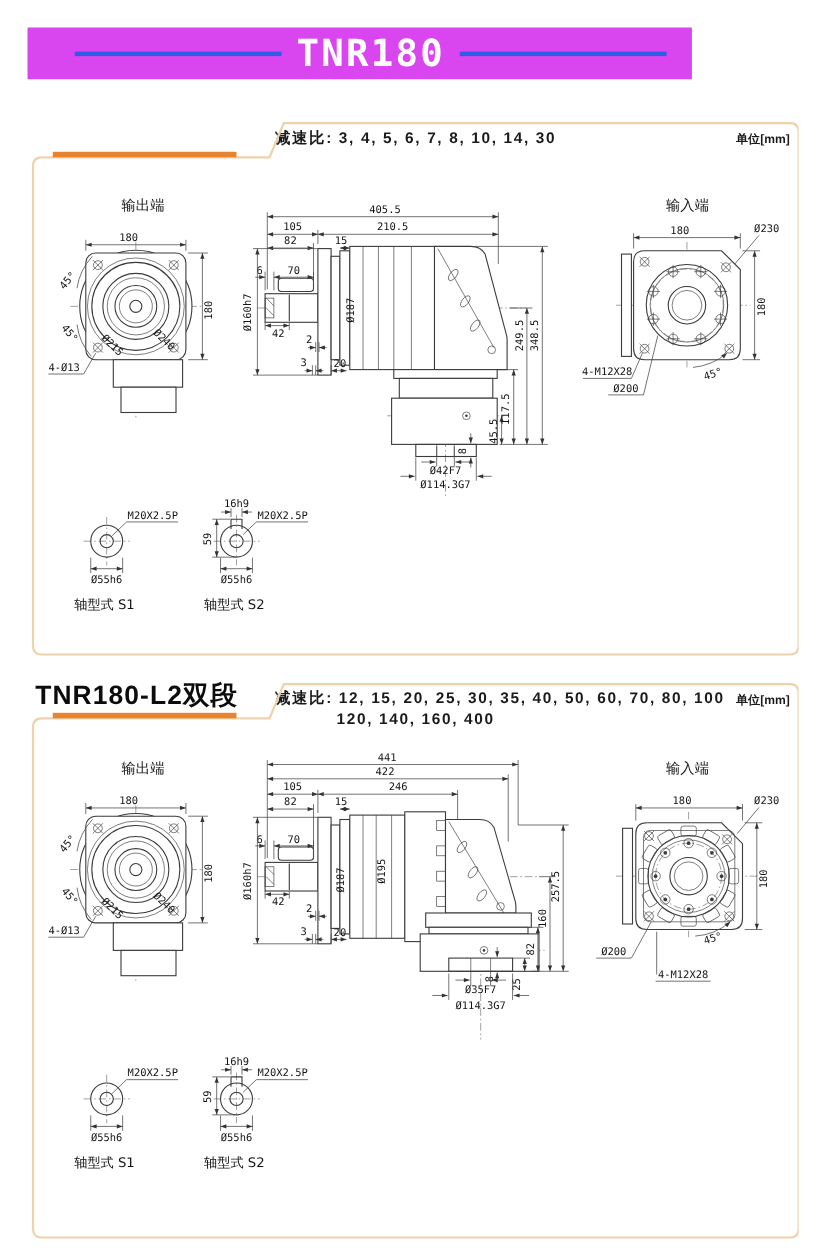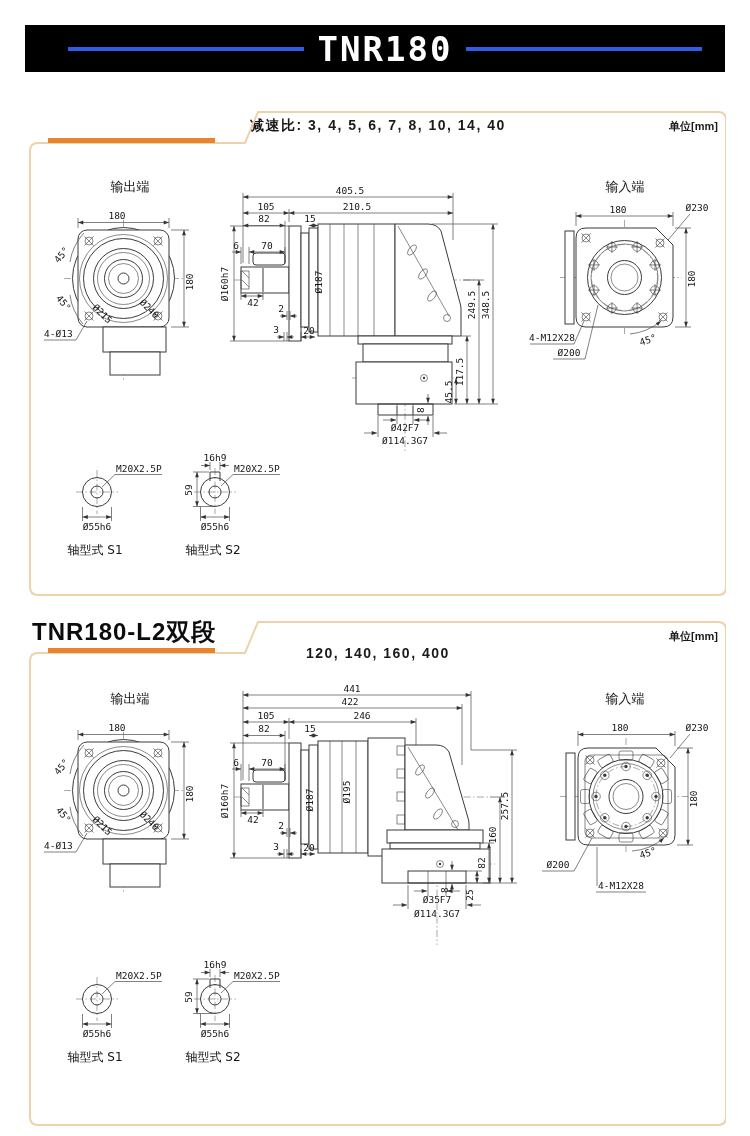--- a/index.html
+++ b/index.html
@@ -1,18 +1,18 @@
 <!DOCTYPE html>
 <html><head>
 <meta charset="utf-8">
 <style>
   body{margin:0;background:#fff}
   .page{position:relative;width:750px;height:1136px;background:#fff;overflow:hidden;
         font-family:"DejaVu Sans",sans-serif}
-  .banner{position:absolute;left:25px;top:25px;width:700px;height:47px;background:#000000;
+  .banner{position:absolute;left:25px;top:25px;width:604px;height:47px;background:#d946ef;
           display:flex;align-items:center}
   .banner .t{color:#ffffff;font:bold 34px "DejaVu Sans Mono",monospace;letter-spacing:2px;
              margin:0 14px;white-space:nowrap}
   .bl{height:4px;background:#2f5de5;flex:1}
   .bl.l{margin-left:43px}
   .bl.r{margin-right:23px}
   .sec-title{position:absolute;font:bold 24px "Liberation Sans","DejaVu Sans",sans-serif;
              color:#0c0c0c;letter-spacing:1px;white-space:nowrap}
   .ratio{position:absolute;font:600 14px "Liberation Sans","DejaVu Sans",sans-serif;
          color:#1a1a1a;letter-spacing:1.5px;white-space:nowrap}
@@ -34,25 +34,29 @@
 <div class="page">
 
   <div class="banner">
     <span class="bl l"></span>
     <span class="t">TNR180</span>
     <span class="bl r"></span>
   </div>
 
   <div class="ratio" style="left:250px;top:117px">
     <span>减速比:</span>
-    <span>3, 4, 5, 6, 7, 8, 10, 14, 40</span>
+    <span>3, 4, 5, 6, 7, 8, 10, 14, 30</span>
   </div>
   <div class="unit" style="right:32px;top:119px">单位[mm]</div>
 
   <div class="sec-title" style="left:32px;top:616px">TNR180-L2双段</div>
+  <div class="ratio" style="left:250px;top:626px">
+    <span>减速比:</span>
+    <span>12, 15, 20, 25, 30, 35, 40, 50, 60, 70, 80, 100</span>
+  </div>
   <div class="ratio" style="left:306px;top:645px">120, 140, 160, 400</div>
   <div class="unit" style="right:32px;top:629px">单位[mm]</div>
 
   <svg class="sec" style="top:100px" width="701" height="500" viewBox="25 100 701 500">
     <defs>
       <marker id="ar1" viewBox="0 0 10 10" refX="9.5" refY="5" markerWidth="10" markerHeight="8" orient="auto-start-reverse">
           <path d="M0,1.6L9.5,5L0,8.4Z" fill="#333"></path>
         </marker>
       <g id="cs1">
           <circle r="4" class="tn"></circle>

